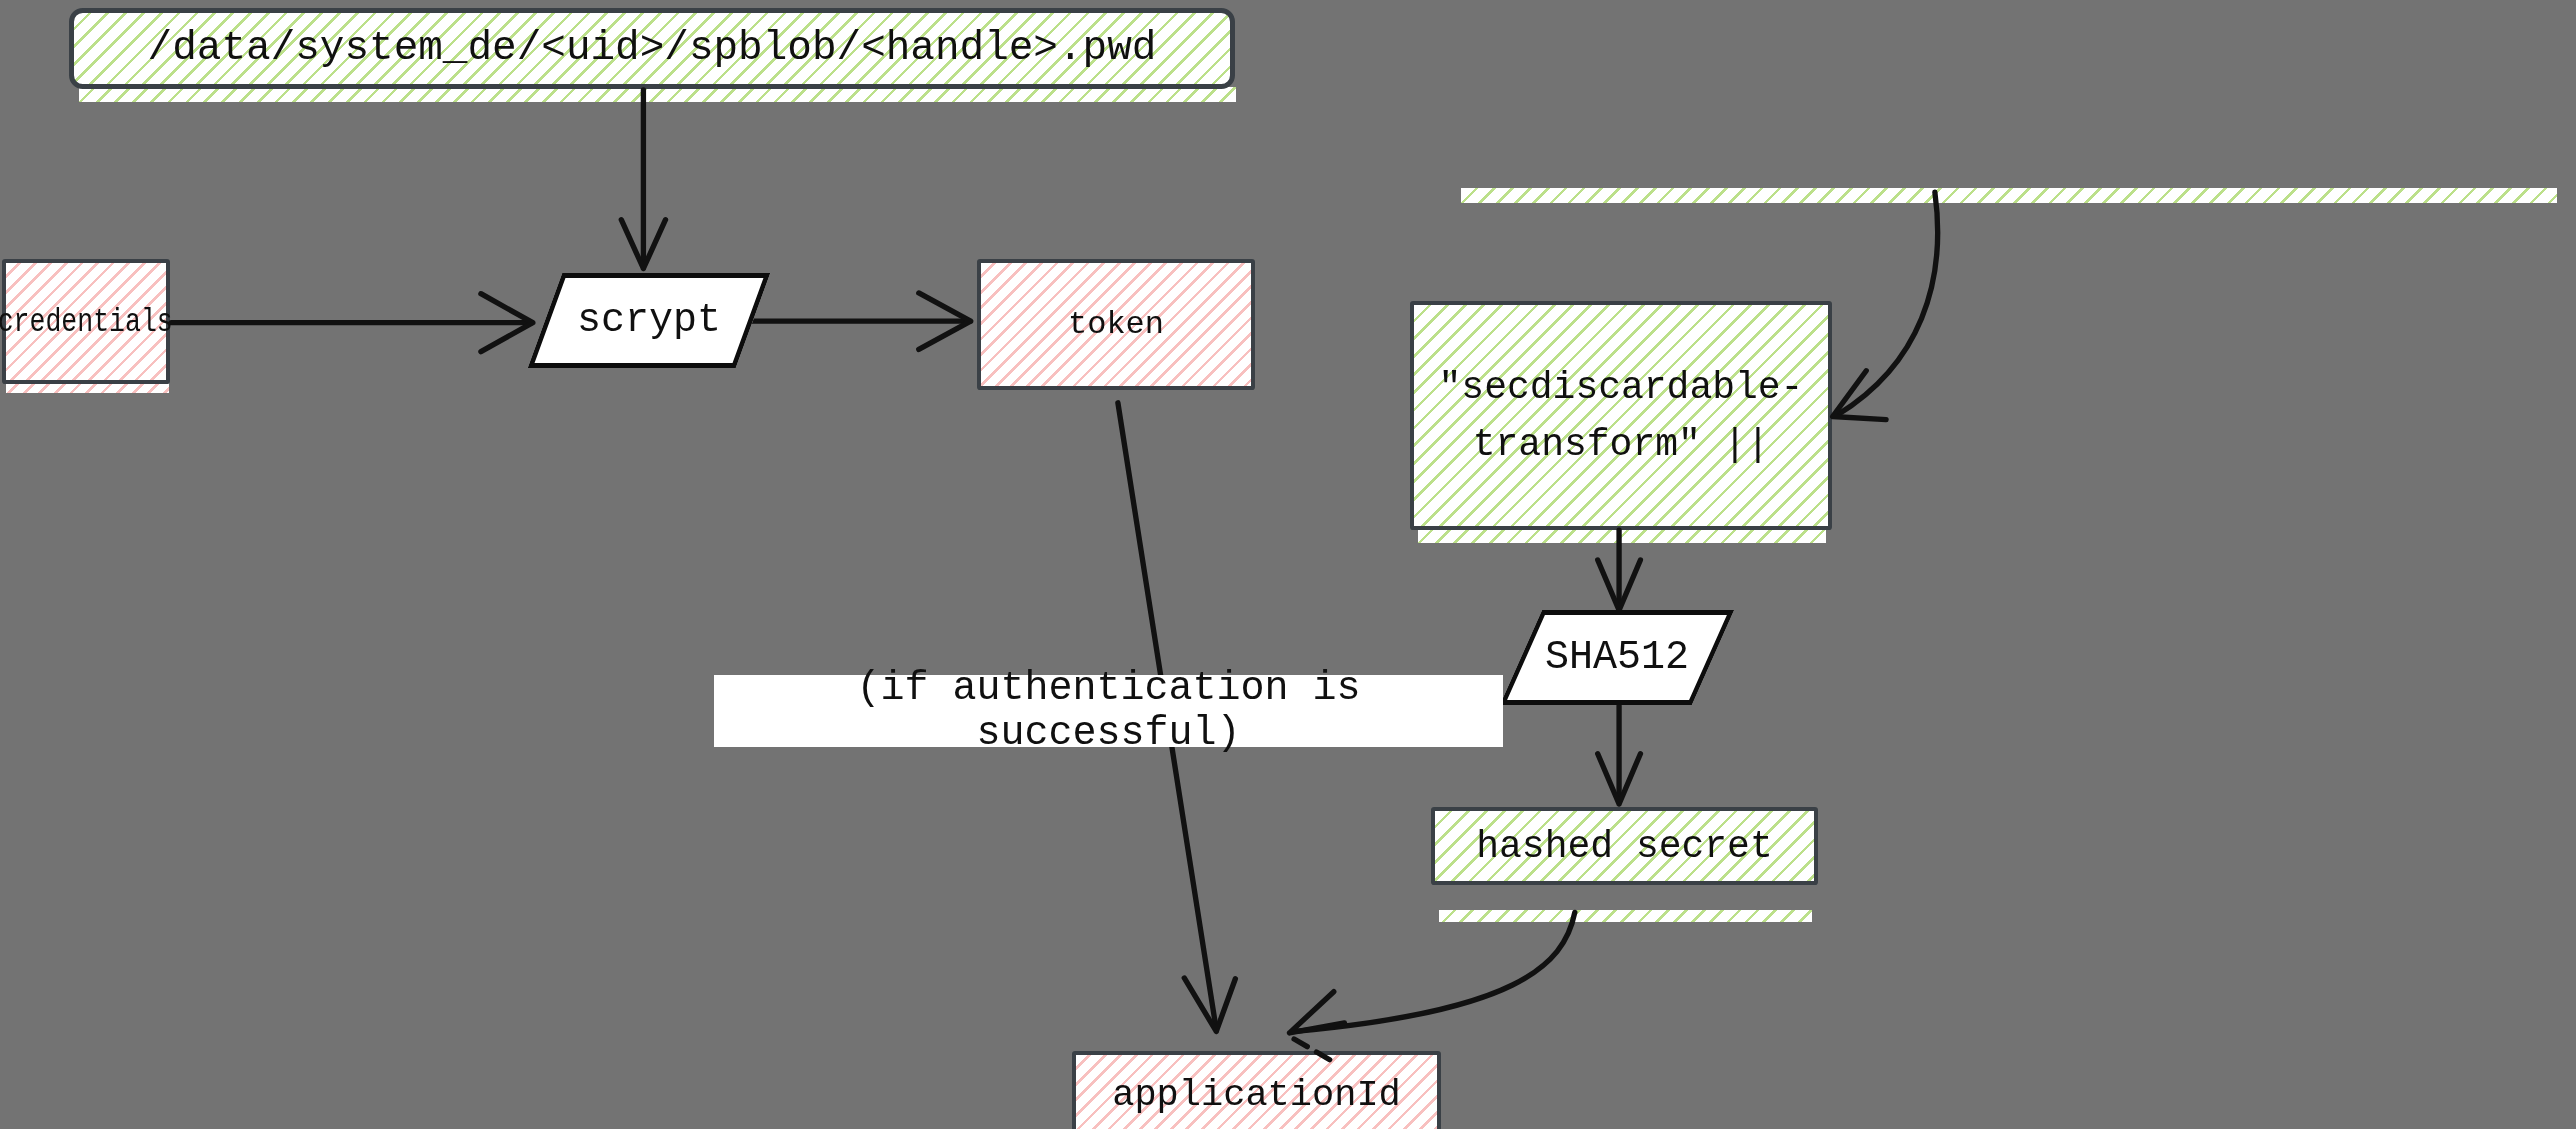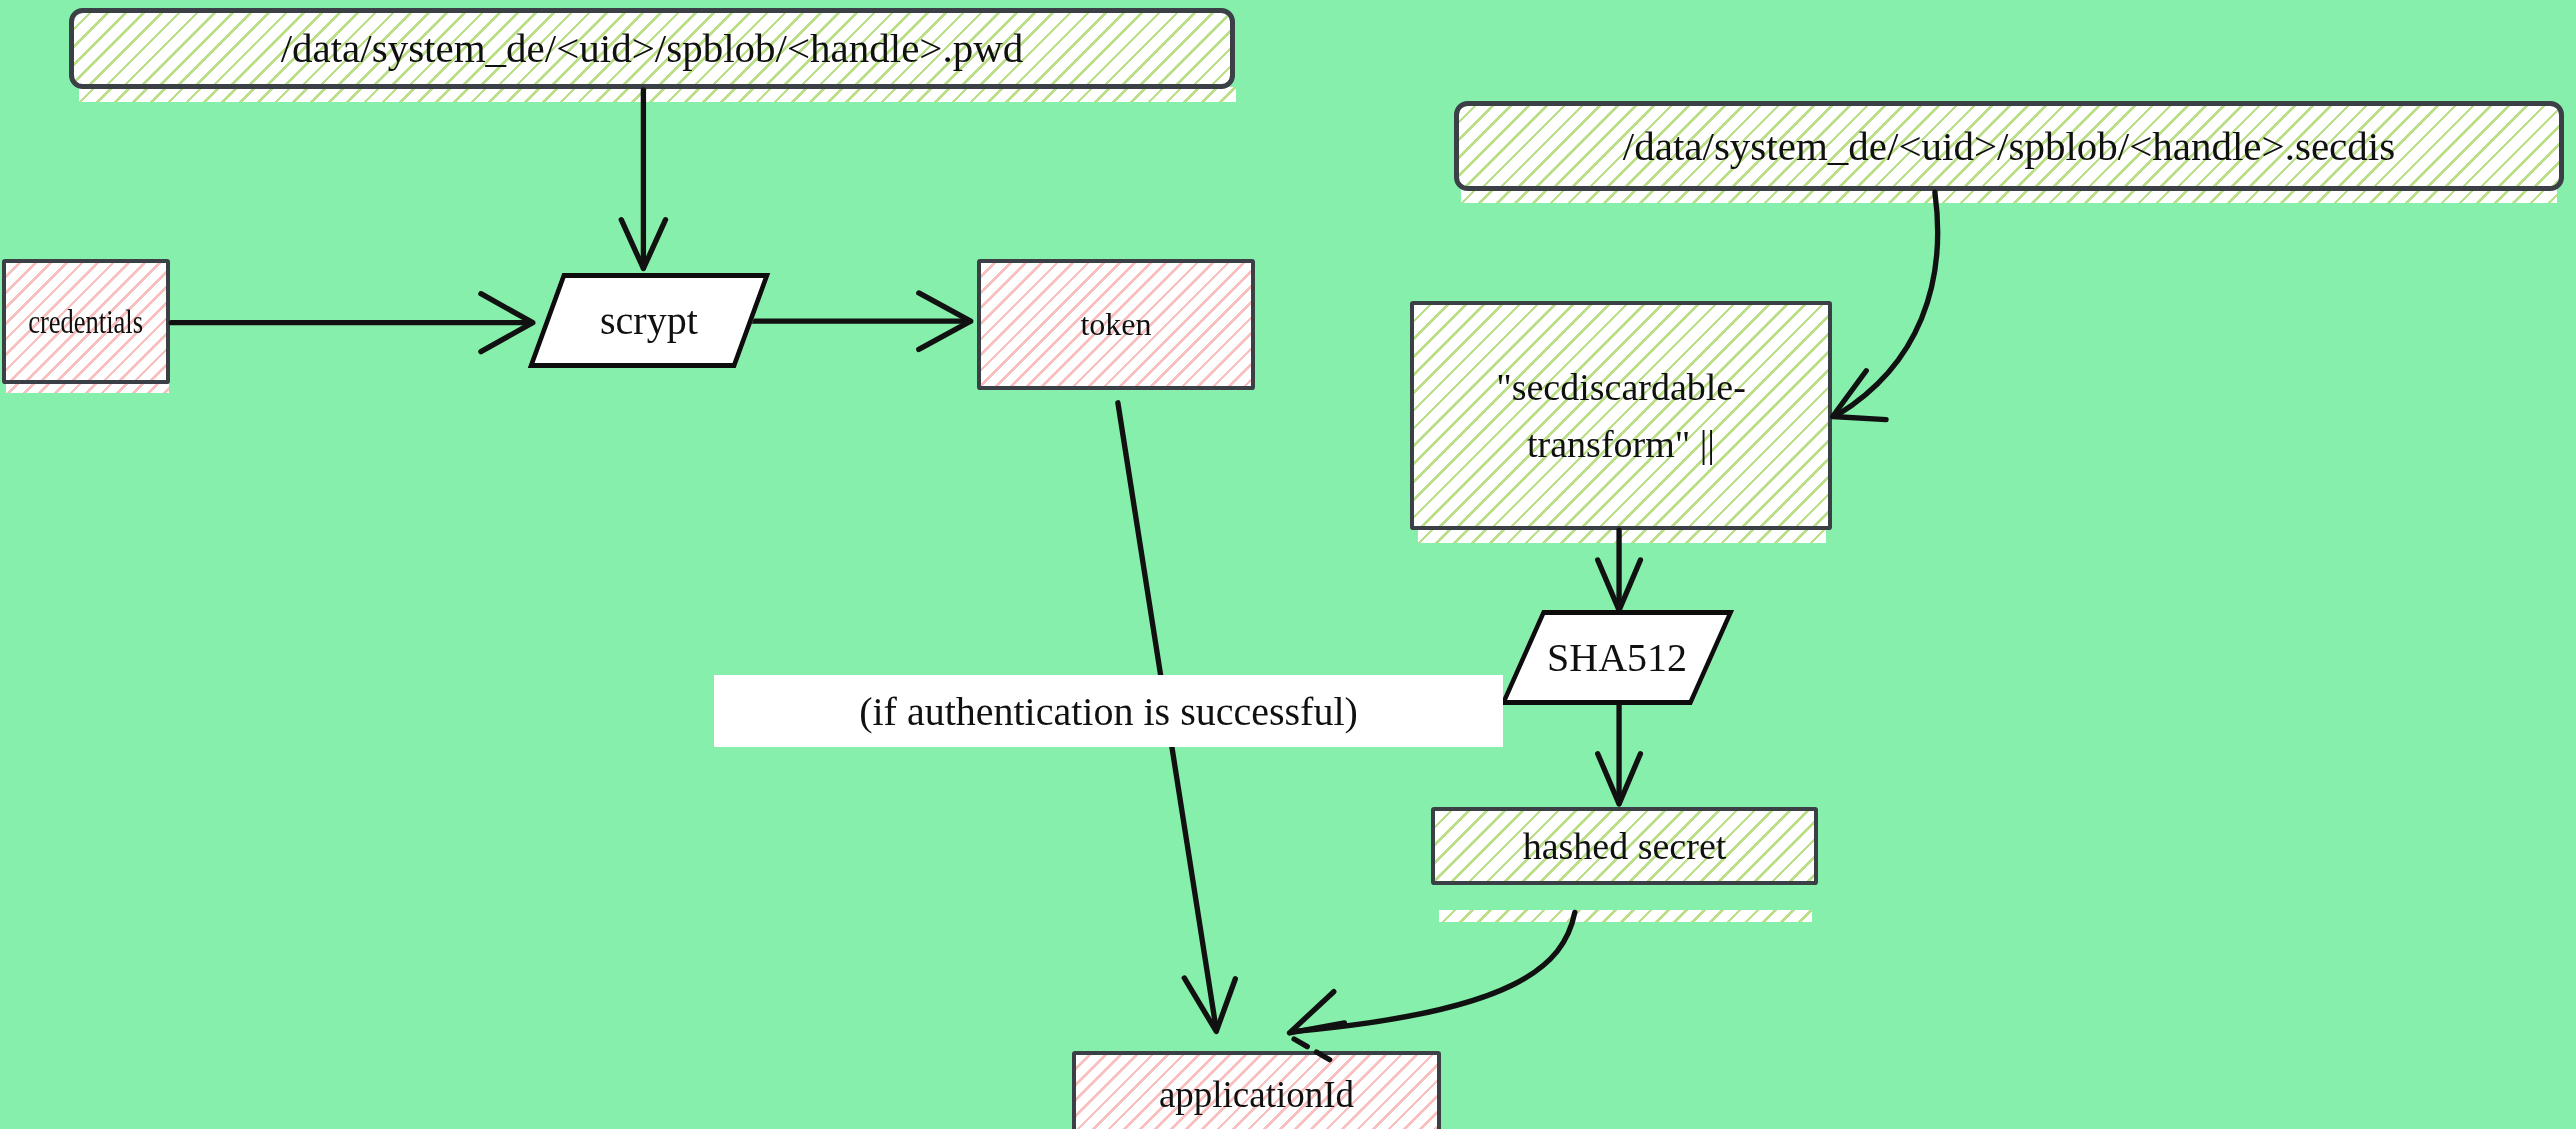--- a/index.html
+++ b/index.html
@@ -1,21 +1,21 @@
 <!DOCTYPE html>
 <html style="font-size:12.2px"><head>
 <meta charset="utf-8">
 <style>
   html,body{margin:0;padding:0;background:#ffffff;}
   #canvas{
     position:relative;
     width:2576px;height:1129px;
-    background:#86efac;
+    background:#737373;
     overflow:hidden;
-    font-family:Liberation Serif, serif;
+    font-family:Liberation Mono, monospace;
     color:#101010;
   }
   .node{
     position:absolute;
     display:flex;align-items:center;justify-content:center;
     text-align:center;
     box-sizing:border-box;
     border:4.6px solid #3a4046;
     color:#101010;
   }
@@ -65,23 +65,20 @@
   <div class="overshoot hatch-green" style="left:1461px;top:188px;width:1096px;height:15.3px;"></div>
   <div class="overshoot hatch-green" style="left:1418px;top:528px;width:408px;height:15.3px;"></div>
   <div class="overshoot hatch-green" style="left:1439px;top:910px;width:373px;height:12.2px;"></div>
   <div class="overshoot hatch-pink" style="left:6.1px;top:382px;width:163px;height:10.7px;"></div>
   <div class="overshoot hatch-pink" style="left:1078px;top:1120px;width:359px;height:7.6px;"></div>
 
   <div class="node file-box hatch-green" style="left:69px;top:7.6px;width:1166px;height:81px;">
     <span>/data/system_de/&lt;uid&gt;/spblob/&lt;handle&gt;.pwd</span>
   </div>
 
-  <div class="node file-box hatch-green" style="left:1454px;top:101px;width:1110px;height:90px;">
-    <span>/data/system_de/&lt;uid&gt;/spblob/&lt;handle&gt;.secdis</span>
-  </div>
 
   <div class="node rect-box hatch-pink" style="left:1.5px;top:259px;width:168px;height:125px;font-size:34px;">
     <span class="squeeze">credentials</span>
   </div>
 
   <div class="node rect-box hatch-pink" style="left:977px;top:259px;width:278px;height:131px;font-size:32px;">
     <span>token</span>
   </div>
 
   <div class="node rect-box hatch-green line3" style="left:1410px;top:301px;width:422px;height:229px;font-size:38px;">

